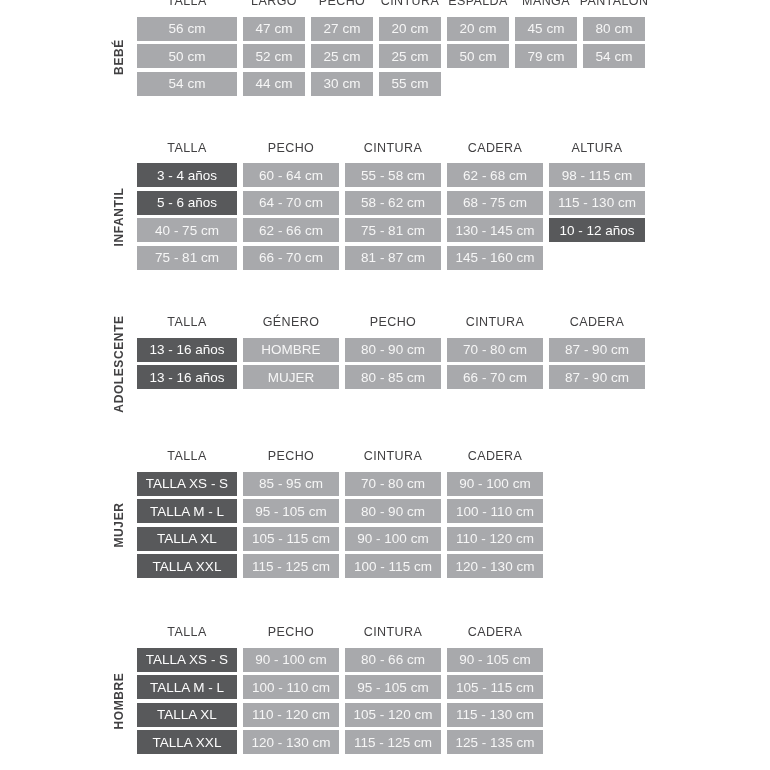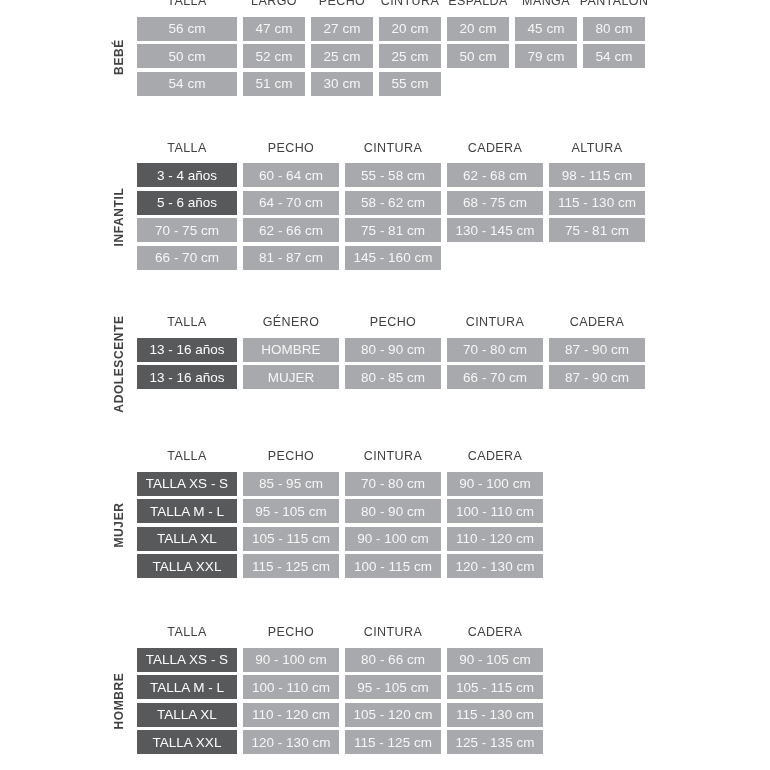--- a/index.html
+++ b/index.html
@@ -99,21 +99,21 @@
         <div class="cell val">45 cm</div>
         <div class="cell val">80 cm</div>
         <div class="cell val">50 cm</div>
         <div class="cell val">52 cm</div>
         <div class="cell val">25 cm</div>
         <div class="cell val">25 cm</div>
         <div class="cell val">50 cm</div>
         <div class="cell val">79 cm</div>
         <div class="cell val">54 cm</div>
         <div class="cell val">54 cm</div>
-        <div class="cell val">51 cm</div>
+        <div class="cell val">44 cm</div>
         <div class="cell val">30 cm</div>
         <div class="cell val">55 cm</div>
       </div>
   </section>
 
   <section class="size-table t1">
     <div class="side-label">INFANTIL</div>
     <div class="size-grid cols-5">
         <div class="hcell">TALLA</div>
         <div class="hcell">PECHO</div>
@@ -123,24 +123,25 @@
         <div class="cell talla">3 - 4 años</div>
         <div class="cell val">60 - 64 cm</div>
         <div class="cell val">55 - 58 cm</div>
         <div class="cell val">62 - 68 cm</div>
         <div class="cell val">98 - 115 cm</div>
         <div class="cell talla">5 - 6 años</div>
         <div class="cell val">64 - 70 cm</div>
         <div class="cell val">58 - 62 cm</div>
         <div class="cell val">68 - 75 cm</div>
         <div class="cell val">115 - 130 cm</div>
-        <div class="cell val">70 - 75 cm</div>
+        <div class="cell val">40 - 75 cm</div>
         <div class="cell val">62 - 66 cm</div>
         <div class="cell val">75 - 81 cm</div>
         <div class="cell val">130 - 145 cm</div>
+        <div class="cell talla">10 - 12 años</div>
         <div class="cell val">75 - 81 cm</div>
         <div class="cell val">66 - 70 cm</div>
         <div class="cell val">81 - 87 cm</div>
         <div class="cell val">145 - 160 cm</div>
       </div>
   </section>
 
   <section class="size-table t2">
     <div class="side-label">ADOLESCENTE</div>
     <div class="size-grid cols-5">

